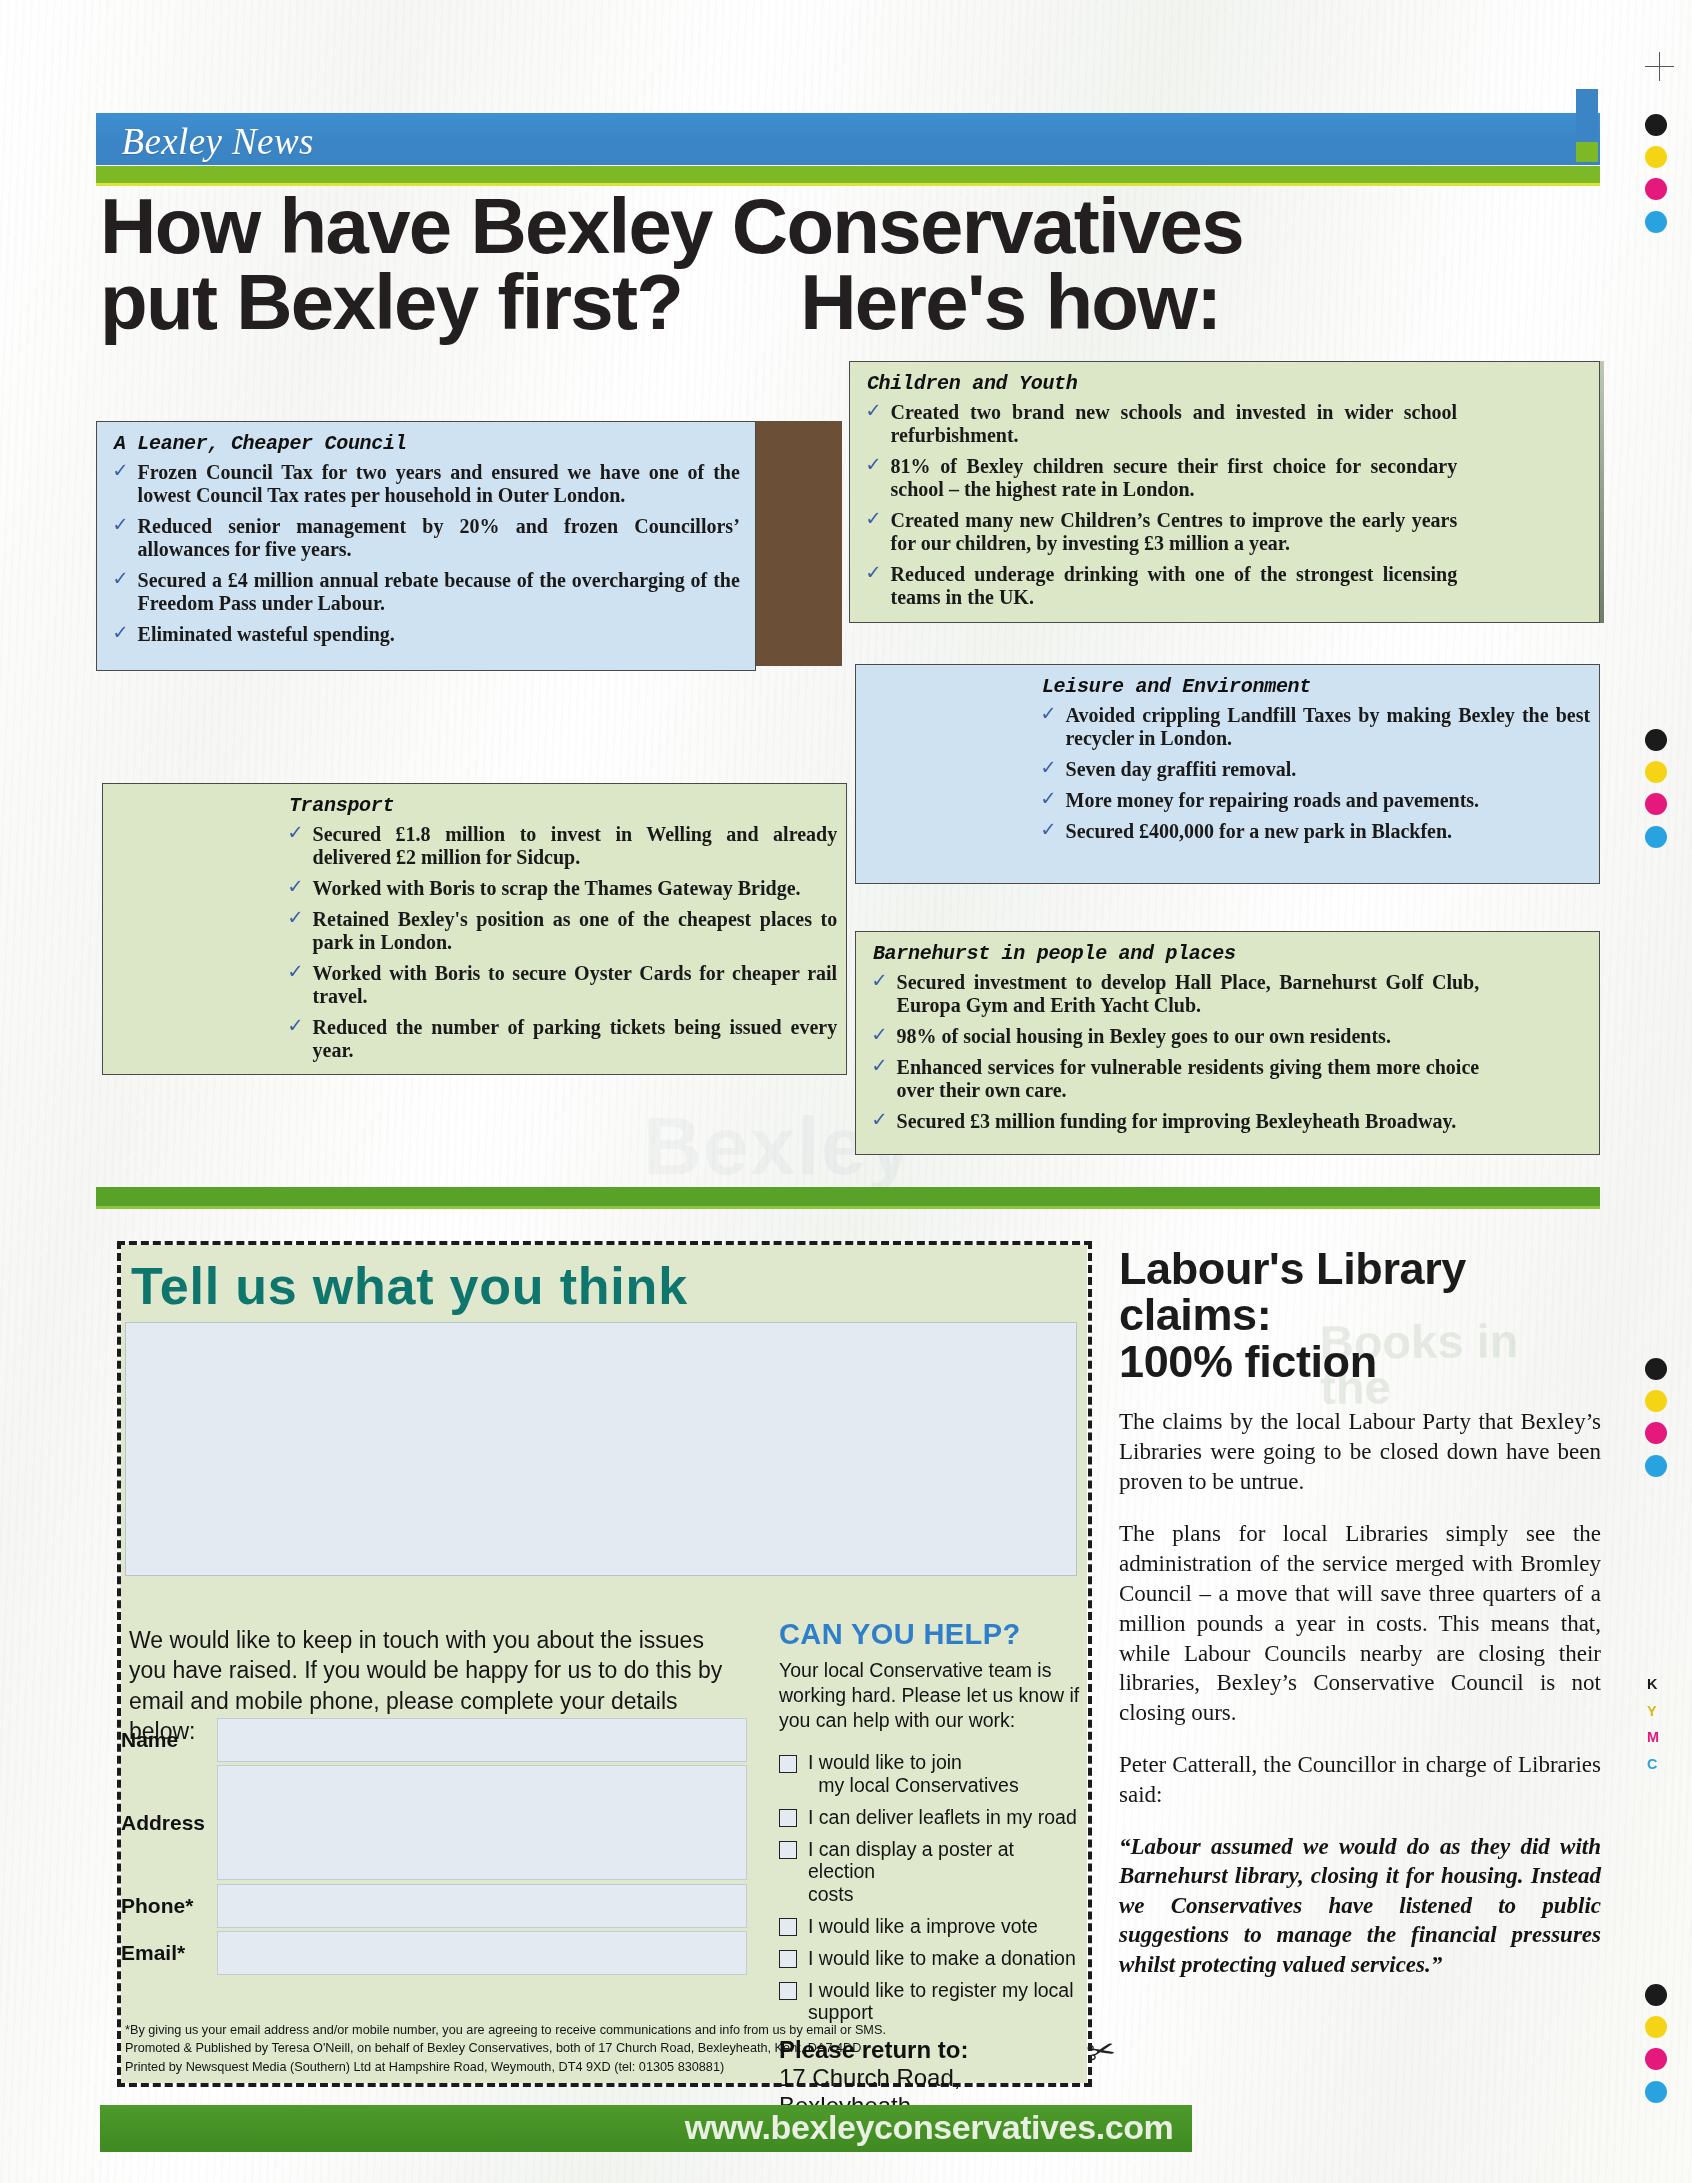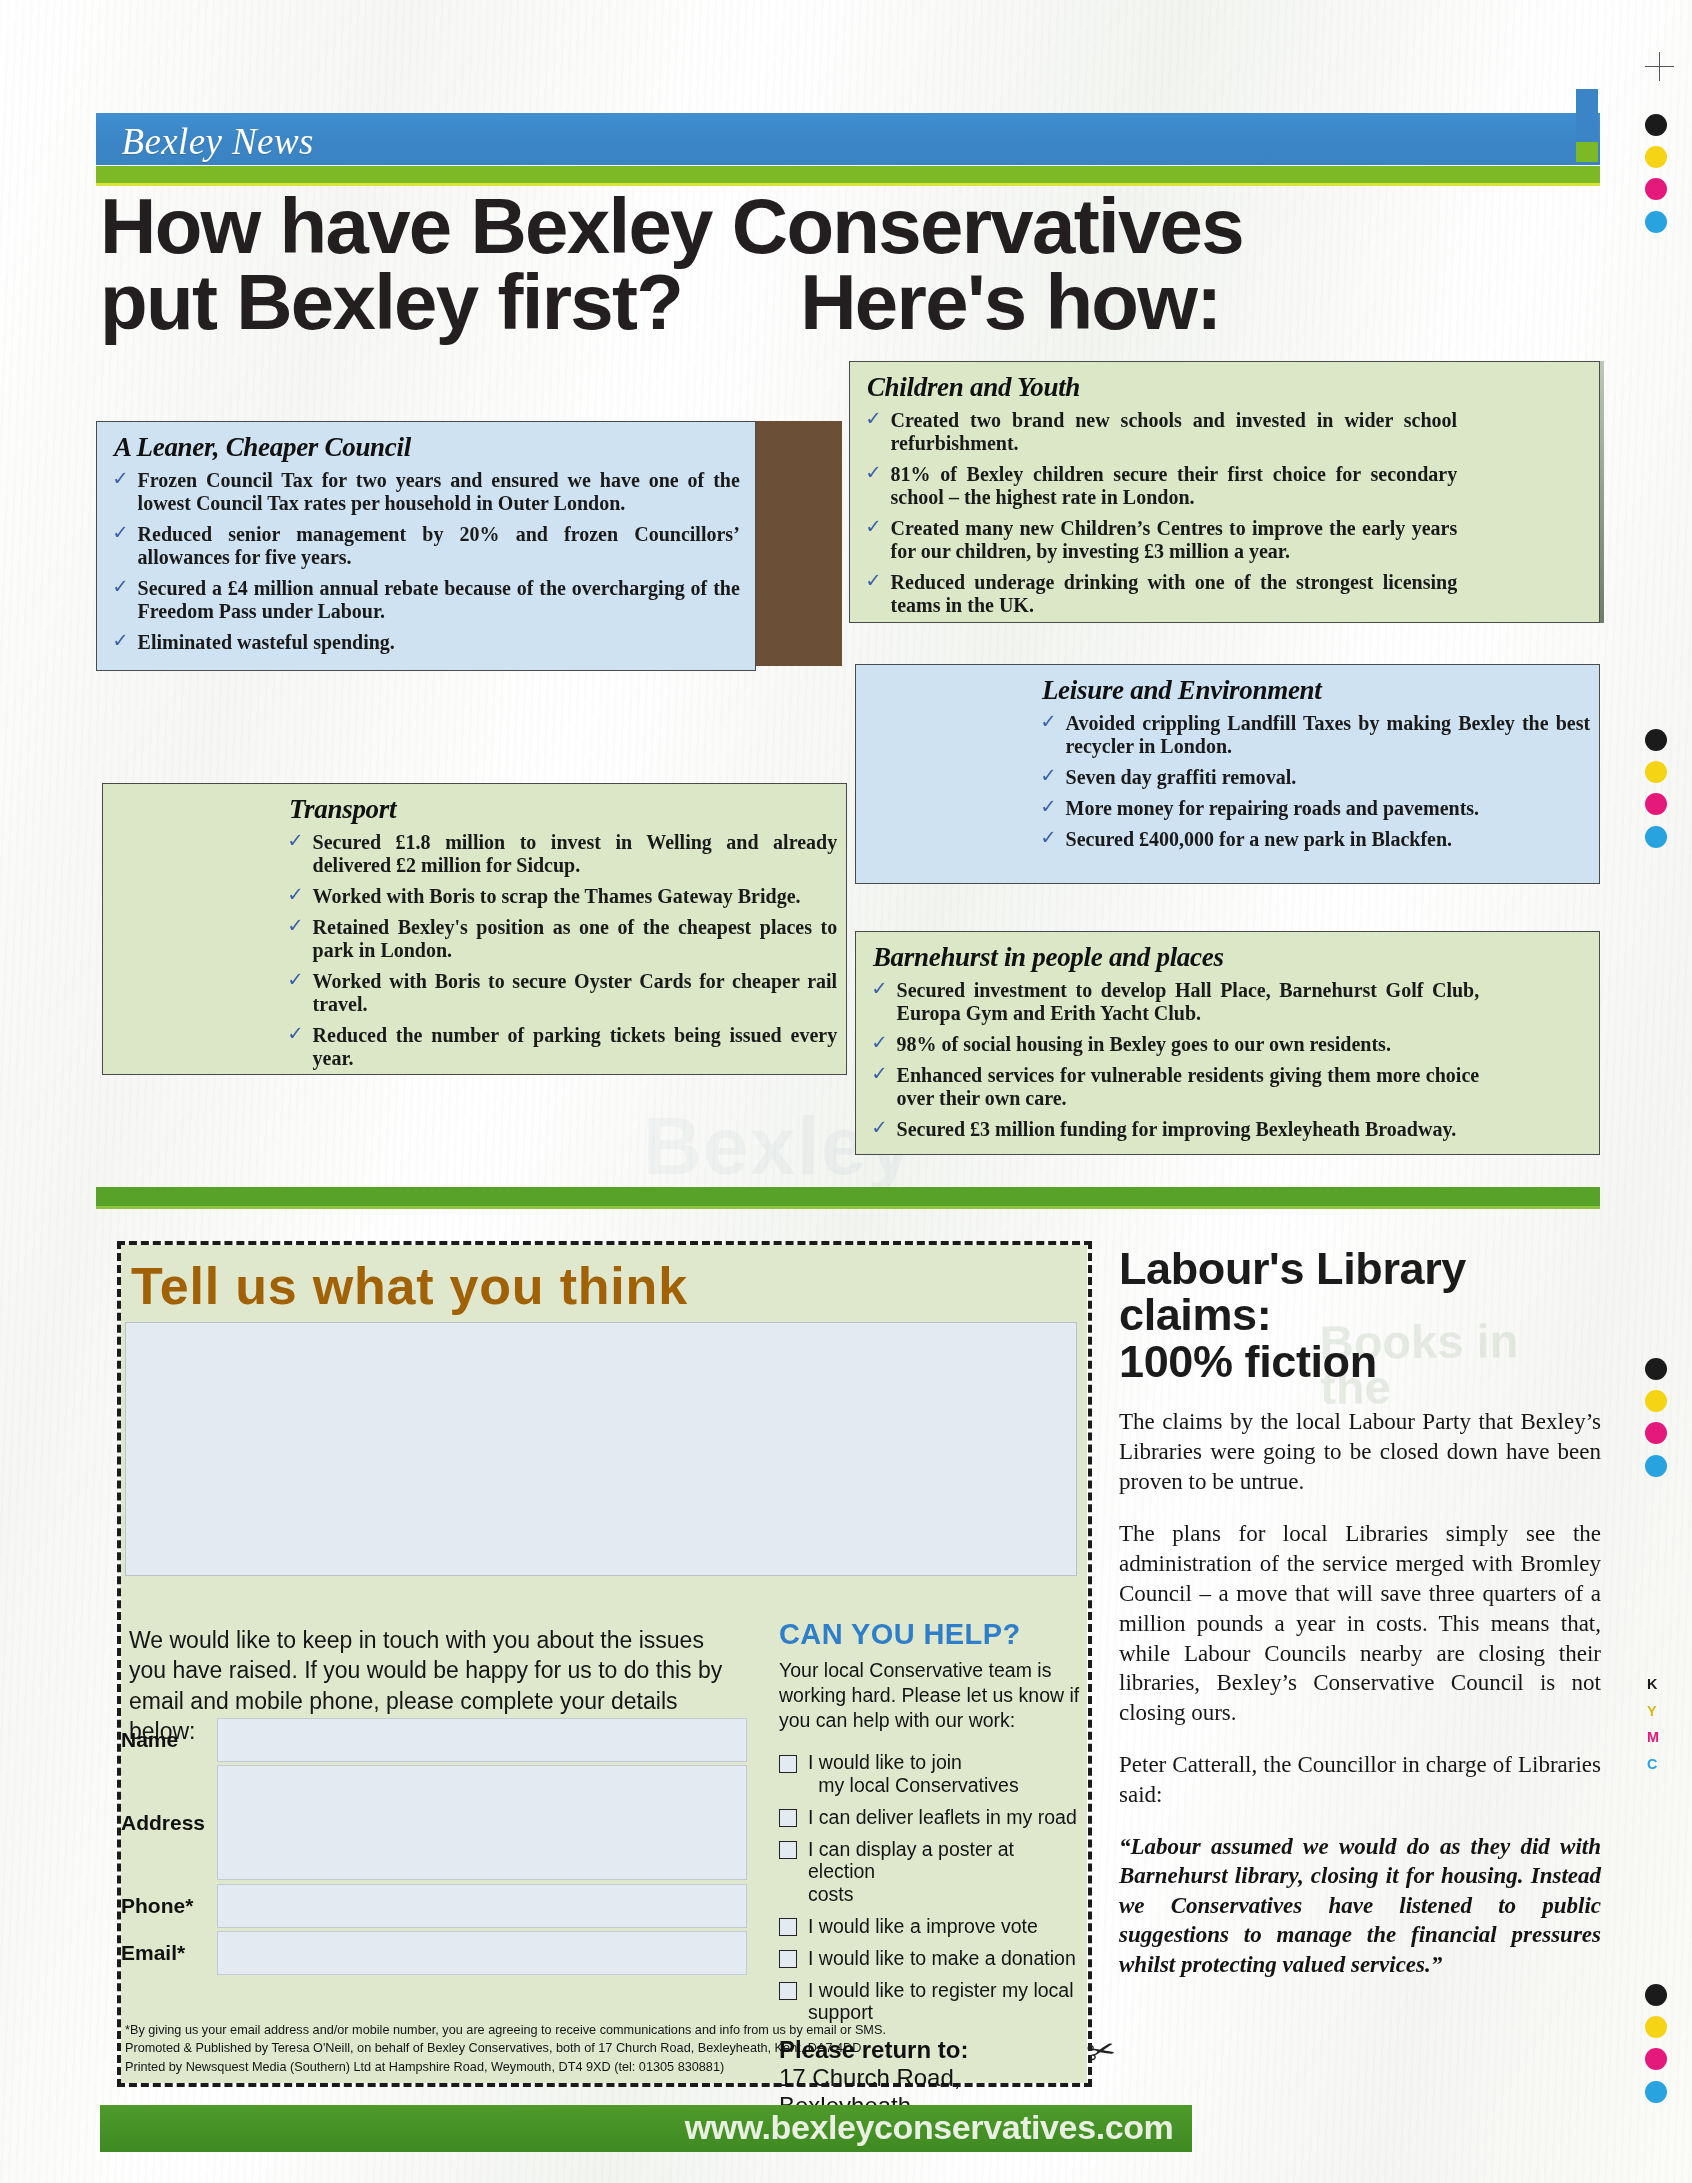--- a/index.html
+++ b/index.html
@@ -53,22 +53,22 @@
     letter-spacing:-1.7px;
     color:#231f20;
   }
   .headline .l2{display:block;}
   .headline .hh{ margin-left:118px; }
 
   
   .box{position:absolute;border:1.7px solid #4a4a4a;box-sizing:border-box;}
   .box-inner{padding:10.2px 15.2px 12px 15.2px;}
   .box-title{
-    font-family:Liberation Serif, serif;
-    font-weight:bold;font-style:italic;font-size:27px;color:#111;
+    font-family:Liberation Mono, monospace;
+    font-weight:bold;font-style:italic;font-size:20px;color:#111;
     margin:0 0 6px 1.7px;letter-spacing:-0.3px;
   }
   ul.ticks{list-style:none;margin:0;padding:0;}
   ul.ticks li{
     position:relative;padding-left:25.4px;margin-bottom:7.6px;
     font-family:"Liberation Serif",serif;
     font-weight:bold;font-size:20px;line-height:1.16;color:#1a1a1a;
     text-align:justify;
   }
   ul.ticks li:last-child{margin-bottom:0;}
@@ -138,21 +138,21 @@
     border:4.2px dashed #1b1b1b;box-sizing:border-box;
     background:transparent;
   }
   .coupon-bg{
     position:absolute;left:121px;top:1245px;width:966px;height:838px;
     background:#dfe8cd;
   }
   .tell-title{
     position:absolute;left:131px;top:1256px;
     font-family:"Liberation Sans",sans-serif;font-weight:bold;
-    font-size:52px;color:#a16207;letter-spacing:0.8px;
+    font-size:52px;color:#0f766e;letter-spacing:0.8px;
   }
   .comment-box{
     position:absolute;left:125px;top:1322px;width:952px;height:254px;
     background:#e3eaf2;border:0.8px solid #b9c3cc;box-sizing:border-box;
   }
   .keep-in-touch{
     position:absolute;left:129px;top:1625px;width:618px;
     font-family:"Liberation Sans",sans-serif;font-size:23px;line-height:1.32;color:#161616;
   }
 

